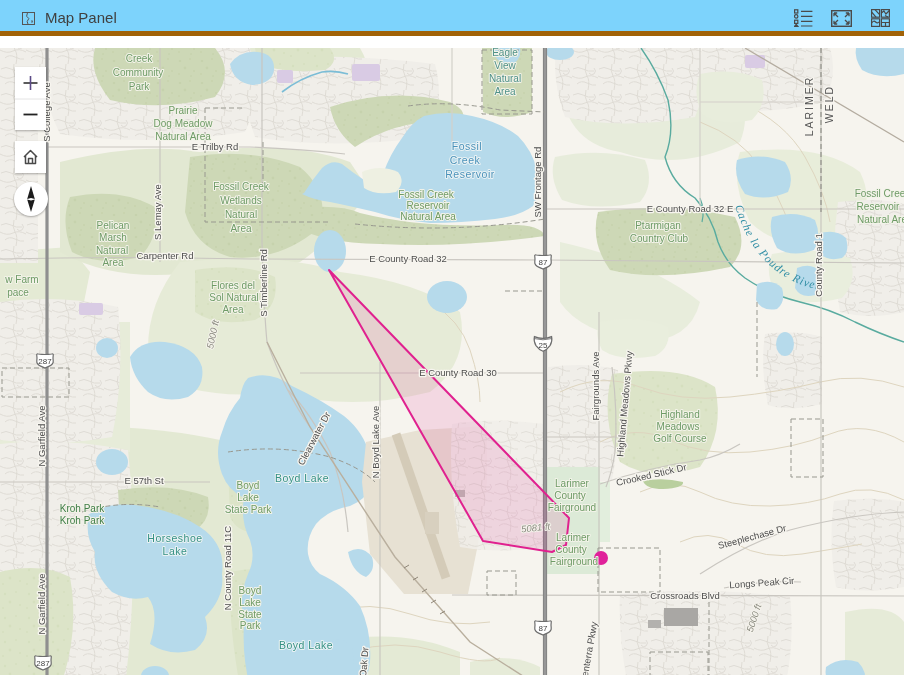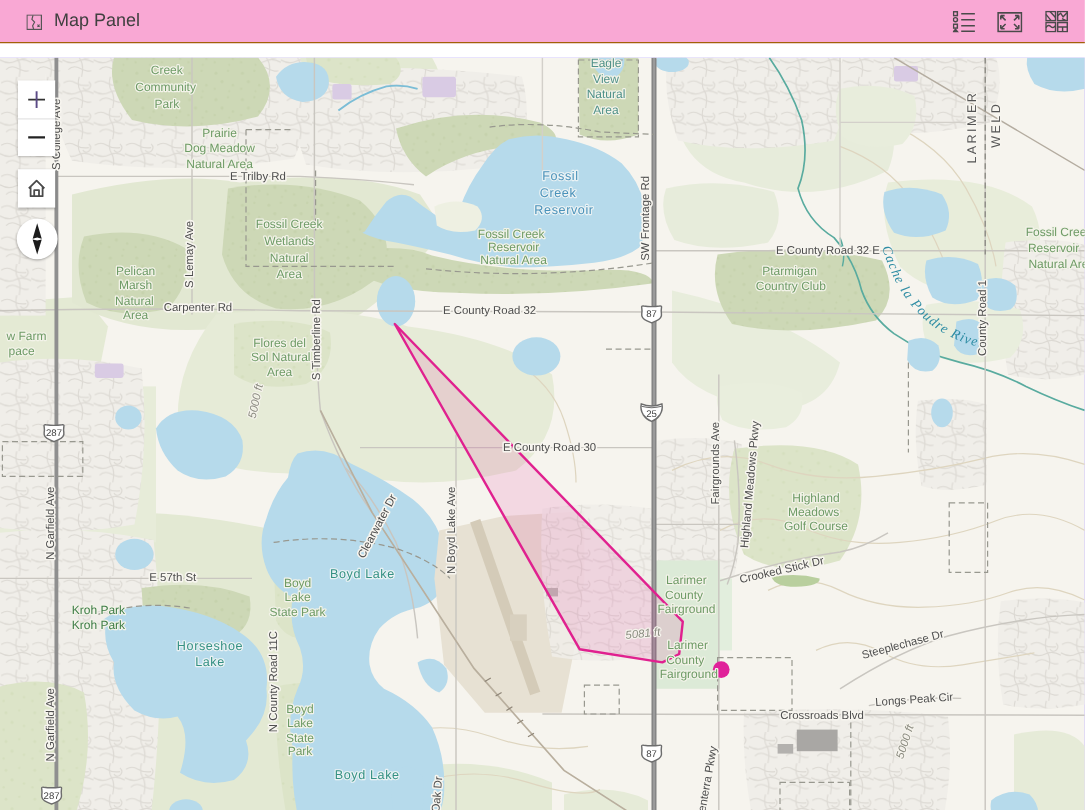--- a/index.html
+++ b/index.html
@@ -1,18 +1,18 @@
 <!DOCTYPE html>
 <html><head>
 <meta charset="utf-8">
 <style>
   html,body{margin:0;padding:0;width:904px;height:675px;overflow:hidden;
     font-family:"Liberation Sans",sans-serif;background:#fff;}
-  .topbar{position:absolute;left:0;top:0;width:904px;height:36px;background:#f9a8d4;
-    border-bottom:1px solid #a16207;box-sizing:border-box;padding-left:44px;}
+  .topbar{position:absolute;left:0;top:0;width:904px;height:36px;background:#7dd3fc;
+    border-bottom:5px solid #a16207;box-sizing:border-box;padding-left:44px;}
   .title{position:absolute;left:45px;top:9px;font-size:15px;color:#404040;}
   .map{position:absolute;left:0;top:48px;width:904px;height:639px;overflow:hidden;background:#c4b5fd;}
   .ctl{position:absolute;background:#fff;box-shadow:0 1px 2px rgba(0,0,0,.3);}
 </style>
 </head>
 <body>
 
 <div class="topbar">
 
 <svg style="position:absolute;left:22px;top:12px" width="13" height="13" viewBox="0 0 13 13">

